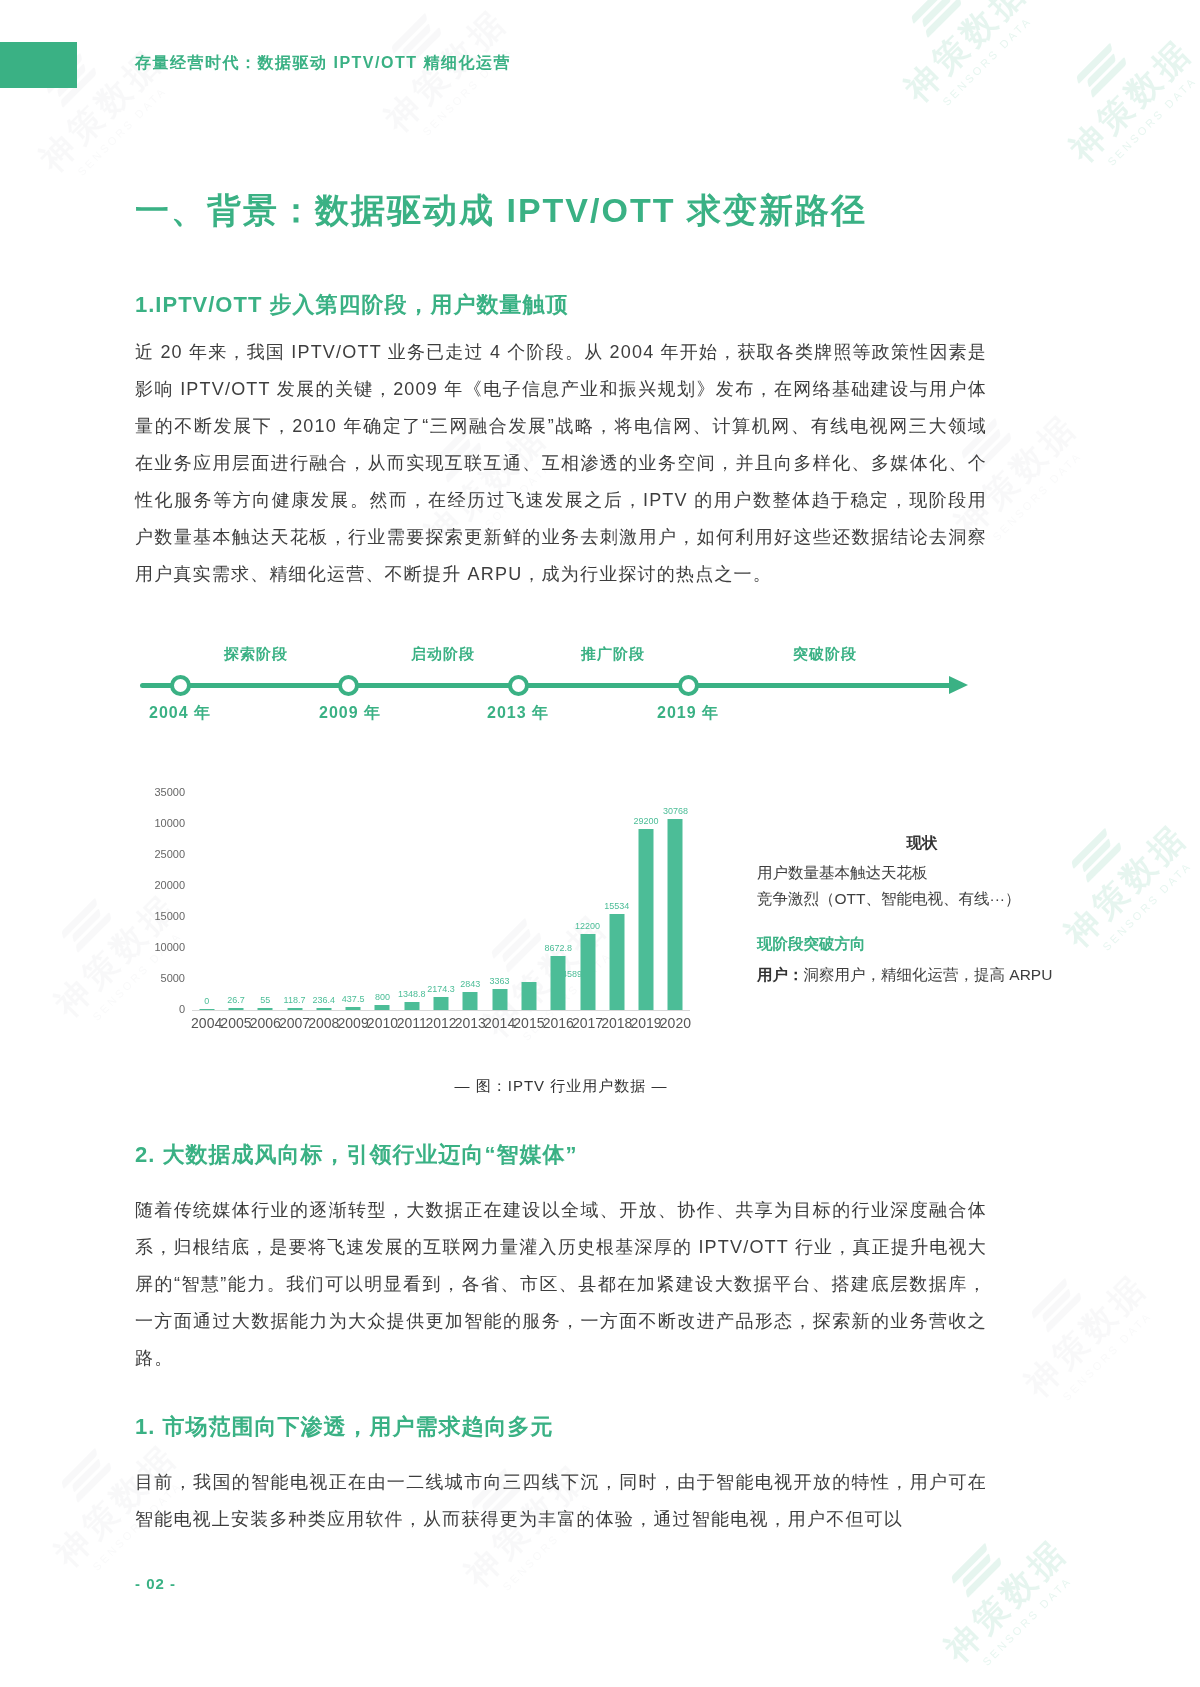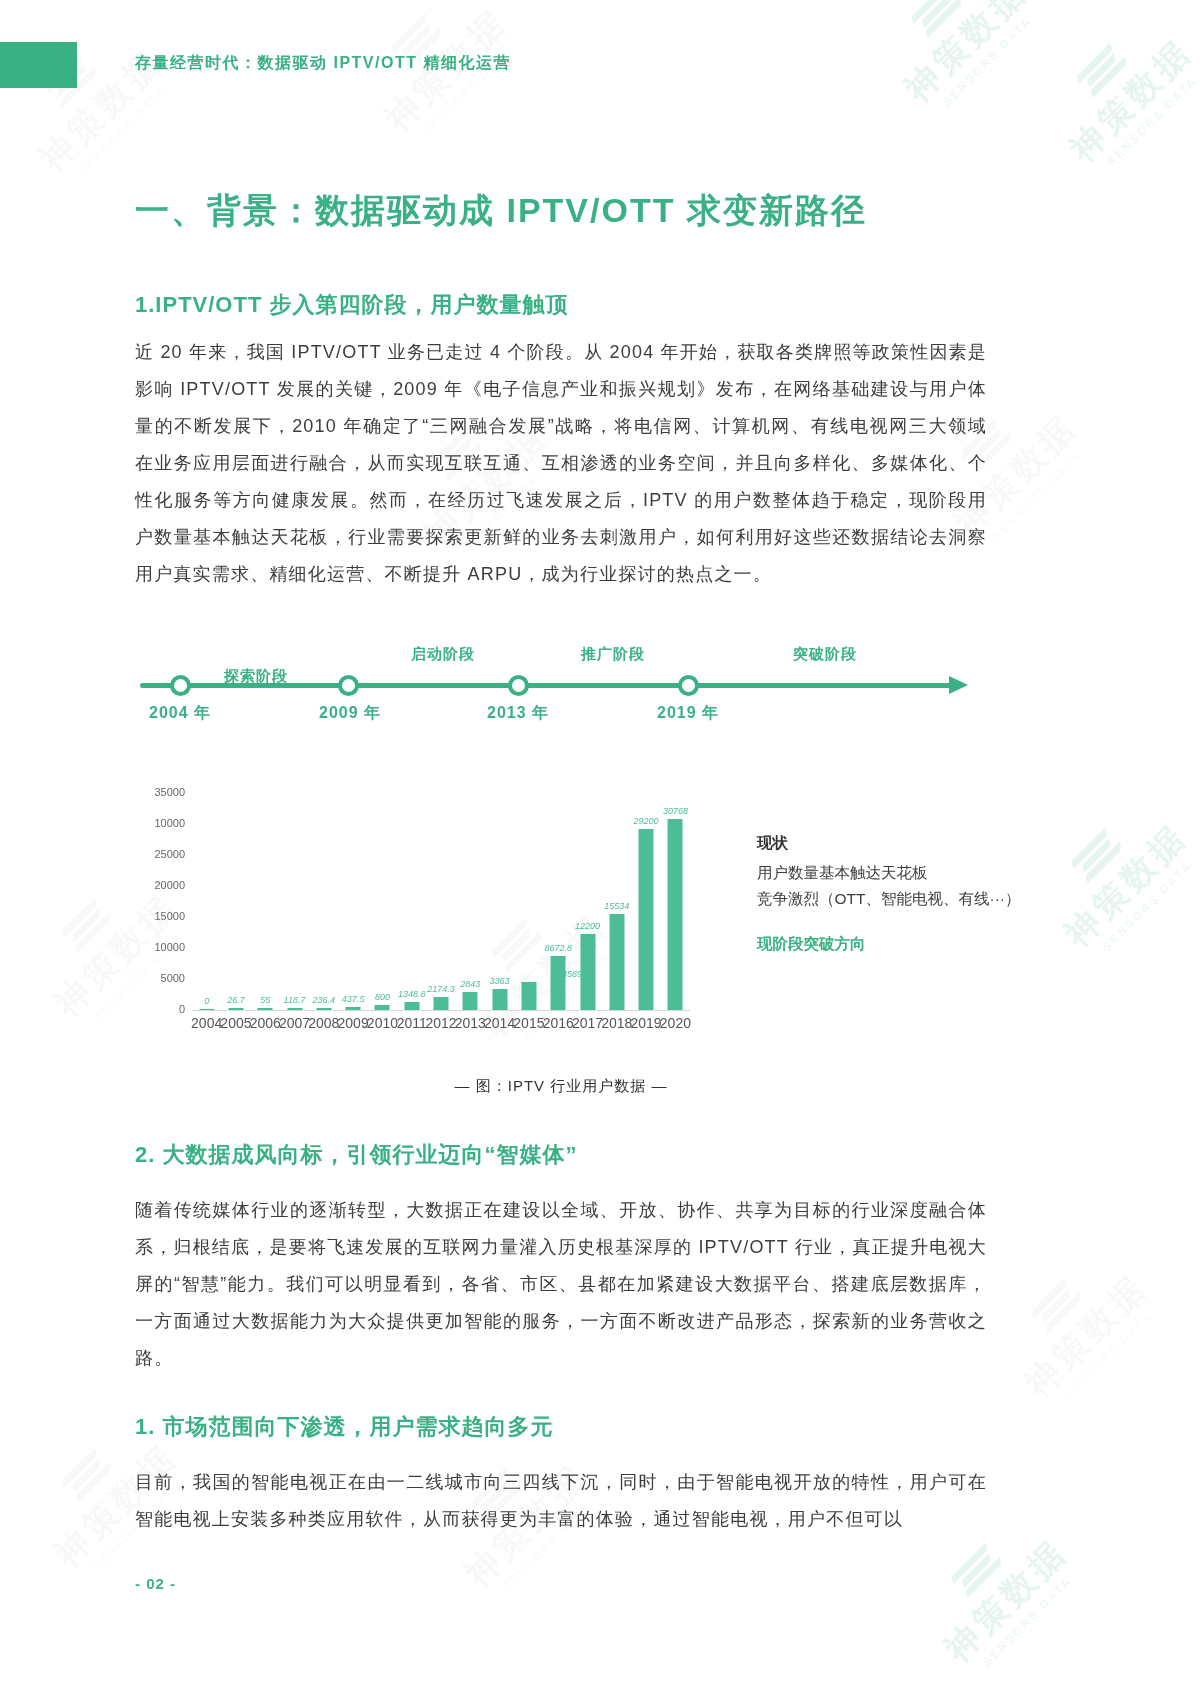--- a/index.html
+++ b/index.html
@@ -50,27 +50,27 @@
 
   
   .chart { position:absolute; left:135px; top:793px; width:930px; height:255px; }
   .y-axis { position:absolute; left:0; top:0; width:50px; height:217px; }
   .ytick { position:absolute; right:0; font-size:11px; color:#666; }
   .plot { position:absolute; left:57px; top:0; width:498px; height:217px;
         border-bottom:1px solid #d8d8d8; display:flex; align-items:flex-end; }
   .bar-col { position:relative; flex:1; height:100%; }
   .bar { position:absolute; bottom:0; left:50%; transform:translateX(-50%); width:15px; background:#4cbd97; }
   .bar-val { position:absolute; left:50%; transform:translateX(-50%); font-size:9px; color:#4cbd97;
-        white-space:nowrap;font-style:italic; }
+        white-space:nowrap; }
   .bar-year { position:absolute; top:100%; margin-top:5px; left:50%; transform:translateX(-50%);
         font-size:14px; color:#555; }
 
   
   .anno { position:absolute; left:757px; top:833px; width:330px; font-size:15.5px; color:#3d3d3d; }
-  .anno-status-title { font-weight:700; color:#333; margin-bottom:6px; }
+  .anno-status-title { font-weight:700; color:#333; margin-bottom:6px;text-align:center; }
   .anno-line { line-height:26px; }
   .anno-dir-title { margin-top:22px; margin-bottom:6px; font-weight:700; color:#3ab184; }
   .anno-item { line-height:28px; }
   .anno-item b { color:#333; }
 
   .caption { position:absolute; left:135px; top:1077px; width:852px; text-align:center;
         font-size:15px; color:#333; letter-spacing:1px; }
 
   
   .footer { position:absolute; left:135px; top:1575px; font-size:15px; font-weight:700;
@@ -202,21 +202,21 @@
   <div class="header-block"></div>
   <div class="header-title">存量经营时代：数据驱动 IPTV/OTT 精细化运营</div>
 
   <div class="h1">一、背景：数据驱动成 IPTV/OTT 求变新路径</div>
   <div class="h2 s1">1.IPTV/OTT 步入第四阶段，用户数量触顶</div>
   <div class="para p1">近 20 年来，我国 IPTV/OTT 业务已走过 4 个阶段。从 2004 年开始，获取各类牌照等政策性因素是影响 IPTV/OTT 发展的关键，2009 年《电子信息产业和振兴规划》发布，在网络基础建设与用户体量的不断发展下，2010 年确定了“三网融合发展”战略，将电信网、计算机网、有线电视网三大领域在业务应用层面进行融合，从而实现互联互通、互相渗透的业务空间，并且向多样化、多媒体化、个性化服务等方向健康发展。然而，在经历过飞速发展之后，IPTV 的用户数整体趋于稳定，现阶段用户数量基本触达天花板，行业需要探索更新鲜的业务去刺激用户，如何利用好这些还数据结论去洞察用户真实需求、精细化运营、不断提升 ARPU，成为行业探讨的热点之一。</div>
 
   <div class="timeline">
     <div class="tl-line"></div>
     <div class="tl-arrow"></div>
-    <div class="tl-phase" style="left:121px;margin-top:22px;">探索阶段</div>
+    <div class="tl-phase" style="left:121px;">探索阶段</div>
     <div class="tl-phase" style="left:308px;">启动阶段</div>
     <div class="tl-phase" style="left:478px;">推广阶段</div>
     <div class="tl-phase" style="left:690px;">突破阶段</div>
     <div class="tl-dot" style="left:35px;"></div>
     <div class="tl-dot" style="left:203px;"></div>
     <div class="tl-dot" style="left:373px;"></div>
     <div class="tl-dot" style="left:543px;"></div>
     <div class="tl-year" style="left:45px;">2004 年</div>
     <div class="tl-year" style="left:215px;">2009 年</div>
     <div class="tl-year" style="left:383px;">2013 年</div>
@@ -321,20 +321,21 @@
           <div class="bar-year">2020</div>
         </div>
       </div>
   </div>
 
   <div class="anno">
     <div class="anno-status-title">现状</div>
     <div class="anno-line">用户数量基本触达天花板</div>
     <div class="anno-line">竞争激烈（OTT、智能电视、有线···）</div>
     <div class="anno-dir-title">现阶段突破方向</div>
+    <div class="anno-item"><b>用户：</b><span>洞察用户，精细化运营，提高 ARPU</span></div>
   </div>
 
   <div class="caption">— 图：IPTV 行业用户数据 —</div>
 
   <div class="h2 s2">2. 大数据成风向标，引领行业迈向“智媒体”</div>
   <div class="para p2">随着传统媒体行业的逐渐转型，大数据正在建设以全域、开放、协作、共享为目标的行业深度融合体系，归根结底，是要将飞速发展的互联网力量灌入历史根基深厚的 IPTV/OTT 行业，真正提升电视大屏的“智慧”能力。我们可以明显看到，各省、市区、县都在加紧建设大数据平台、搭建底层数据库，一方面通过大数据能力为大众提供更加智能的服务，一方面不断改进产品形态，探索新的业务营收之路。</div>
 
   <div class="h2 s3">1. 市场范围向下渗透，用户需求趋向多元</div>
   <div class="para p3">目前，我国的智能电视正在由一二线城市向三四线下沉，同时，由于智能电视开放的特性，用户可在智能电视上安装多种类应用软件，从而获得更为丰富的体验，通过智能电视，用户不但可以</div>
 

